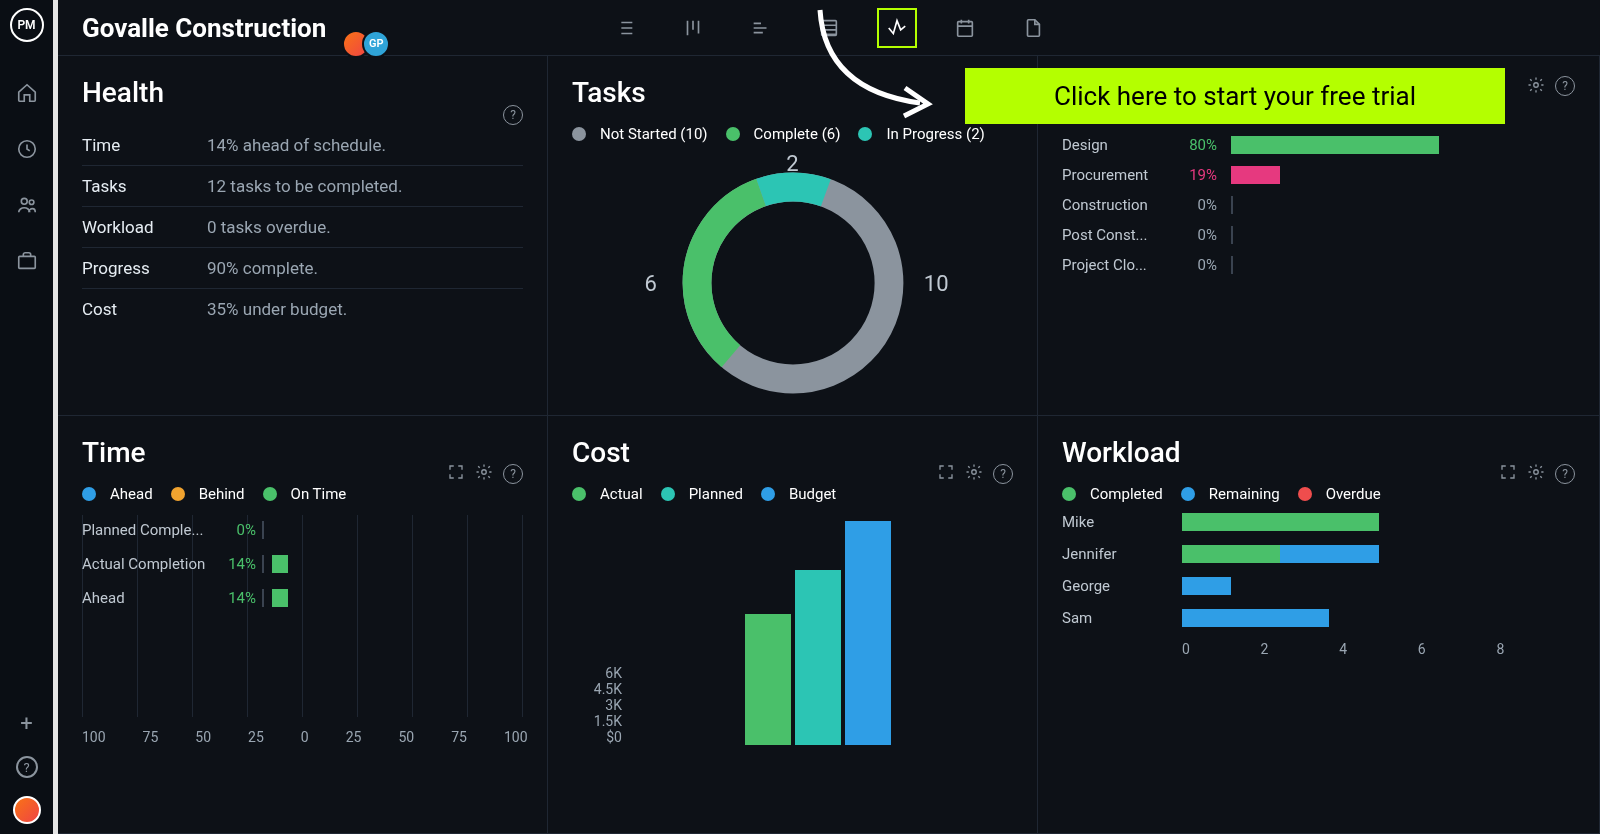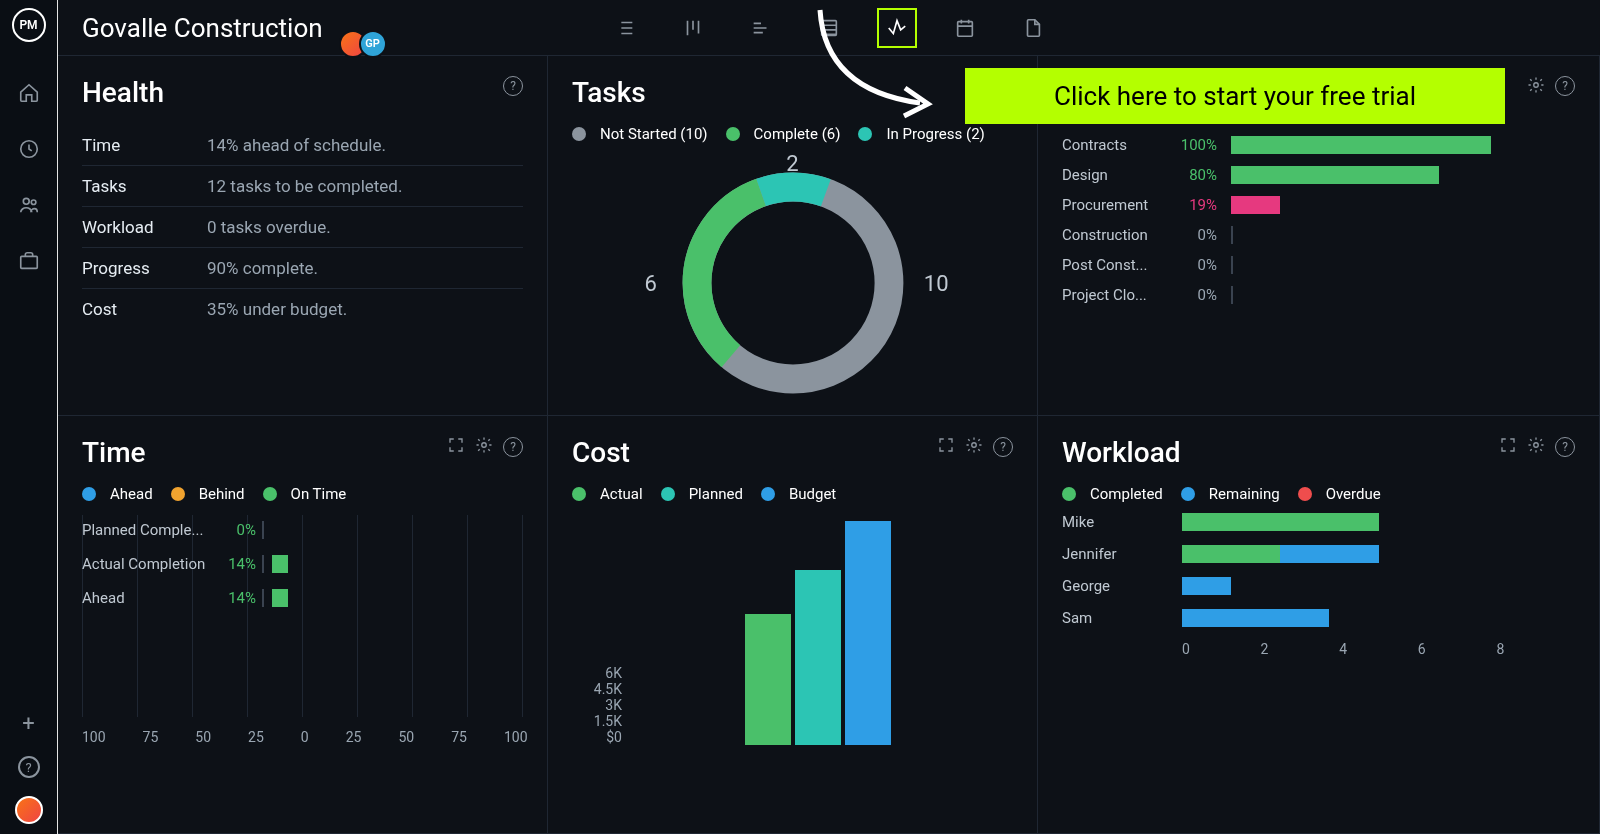--- a/index.html
+++ b/index.html
@@ -1,47 +1,47 @@
 <!DOCTYPE html>
 <html><head>
 <meta charset="utf-8">
 <style>
   * { box-sizing: border-box; margin: 0; padding: 0; }
   html, body { width: 1600px; height: 834px; background:#0d1117; color:#e6edf3; font-family: -apple-system, BlinkMacSystemFont, "Segoe UI", Roboto, Helvetica, Arial, sans-serif; overflow:hidden; }
   body { position:relative; }
 
   
-  .left-rail { position:absolute; left:0; top:0; width:58px; height:100%; background:#0a0e14; border-right:1px solid #e5e5e5; display:flex; flex-direction:column; align-items:center; padding-top:8px; }
+  .left-rail { position:absolute; left:0; top:0; width:58px; height:100%; background:#0a0e14; border-right:5px solid #e5e5e5; display:flex; flex-direction:column; align-items:center; padding-top:8px; }
   .logo-circle { width:34px; height:34px; border:2px solid #fff; border-radius:50%; display:flex; align-items:center; justify-content:center; font-size:12px; font-weight:600; color:#fff; margin-bottom:38px; }
   .nav-icon { width:26px; height:26px; margin-bottom:30px; display:flex; align-items:center; justify-content:center; cursor:pointer; color:#8b949e; }
   .nav-icon svg { width:22px; height:22px; stroke:currentColor; fill:none; stroke-width:1.8; }
   .rail-spacer { flex:1; }
   .rail-bottom { display:flex; flex-direction:column; align-items:center; padding-bottom:10px; }
   .plus-icon { color:#8b949e; font-size:22px; margin-bottom:20px; cursor:pointer;}
   .help-rail-icon { width:22px;height:22px;border:2px solid #8b949e;border-radius:50%;display:flex;align-items:center;justify-content:center;font-size:13px;color:#8b949e;margin-bottom:18px;cursor:pointer;}
   .avatar-small { width:28px;height:28px;border-radius:50%;background:linear-gradient(135deg,#f97316,#ef4444);border:2px solid #fff; }
 
   
   .top-bar { position:absolute; left:58px; right:0; top:0; height:56px; display:flex; align-items:center; padding:0 24px; border-bottom:1px solid #1f2733; }
-  .project-title { font-size:26px; font-weight:400; color:#fff; }
+  .project-title { font-size:26px; font-weight:700; color:#fff; }
   .avatar-pair { display:flex; margin-left:16px;margin-top:32px; }
   .avatar-pair .av { width:28px;height:28px;border-radius:50%;border:2px solid #0d1117;display:flex;align-items:center;justify-content:center;font-size:11px;font-weight:600;}
   .av1 { background:linear-gradient(135deg,#f97316,#ef4444); margin-right:-8px;}
   .av2 { background:#2fa4d8; color:#fff;}
   .view-tabs { display:flex; gap:28px; margin-left:auto; margin-right:auto; position:absolute; left:50%; transform:translateX(-50%); }
   .vt { width:40px; height:40px; display:flex; align-items:center; justify-content:center; color:#8b949e; cursor:pointer; }
   .vt svg { width:22px;height:22px;stroke:currentColor;fill:none;stroke-width:1.8;}
   .vt.active { border:2px solid #b4ff00; color:#fff; }
 
   
   .content { position:absolute; left:58px; right:0; top:56px; bottom:0; display:grid; grid-template-columns: 490px 490px 1fr; grid-template-rows: 360px 1fr; }
   .panel { border:1px solid #1f2733; border-top:none; border-left:none; padding:20px 24px 12px 24px; position:relative; overflow:hidden;}
   .panel h2 { font-size:28px; font-weight:500; color:#fff; margin-bottom:16px; }
   .help-circ { width:20px;height:20px;border:1.5px solid #8b949e;border-radius:50%;display:flex;align-items:center;justify-content:center;font-size:12px;color:#8b949e;cursor:pointer;}
-  .panel-head { display:flex; align-items:flex-start; }
+  .panel-head { display:flex; align-items:flex-end; }
   .panel-actions { margin-left:auto; display:flex; gap:10px; align-items:center; }
   .gear-icon svg,.expand-icon svg { width:18px;height:18px;stroke:#8b949e;fill:none;stroke-width:1.8; }
 
   
   .health-row { display:flex; padding:10px 0; border-bottom:1px solid #1f2733; font-size:17px; }
   .health-row .label { width:125px; color:#e6edf3; }
   .health-row .val { color:#9aa6b2; }
   .health-row:last-child { border-bottom:none; }
 
   
@@ -255,26 +255,20 @@
   <div class="panel" style="padding-top:74px;">
     <div class="progress-icons">
        <div class="gear-icon"><svg viewBox="0 0 24 24">
             <circle cx="12" cy="12" r="3"></circle>
             <path d="M12 2v3M12 19v3M4.2 4.2l2.1 2.1M17.7 17.7l2.1 2.1M2 12h3M19 12h3M4.2 19.8l2.1-2.1M17.7 6.3l2.1-2.1"></path>
           </svg></div>
        <div class="help-circ">?</div>
     </div>
     <div id="progress-rows">
         <div class="pg-row">
-          <div class="name">Contracts</div>
-    <div class="pct" style="color:#4ac06a">100%</div>
-    <div style="width:6px"></div>
-    <div class="pg-bar" style="width:260px;background:#4ac06a"></div>
-        </div>
-        <div class="pg-row">
           <div class="name">Design</div>
     <div class="pct" style="color:#4ac06a">80%</div>
     <div style="width:6px"></div>
     <div class="pg-bar" style="width:208px;background:#4ac06a"></div>
         </div>
         <div class="pg-row">
           <div class="name">Procurement</div>
     <div class="pct" style="color:#e6397f">19%</div>
     <div style="width:6px"></div>
     <div class="pg-bar" style="width:49.4px;background:#e6397f"></div>

